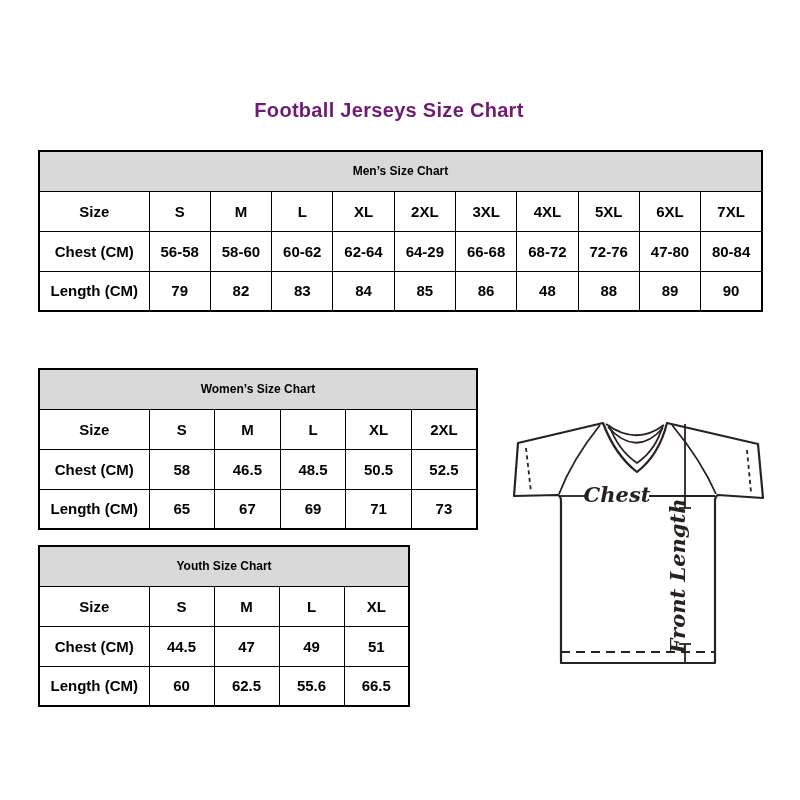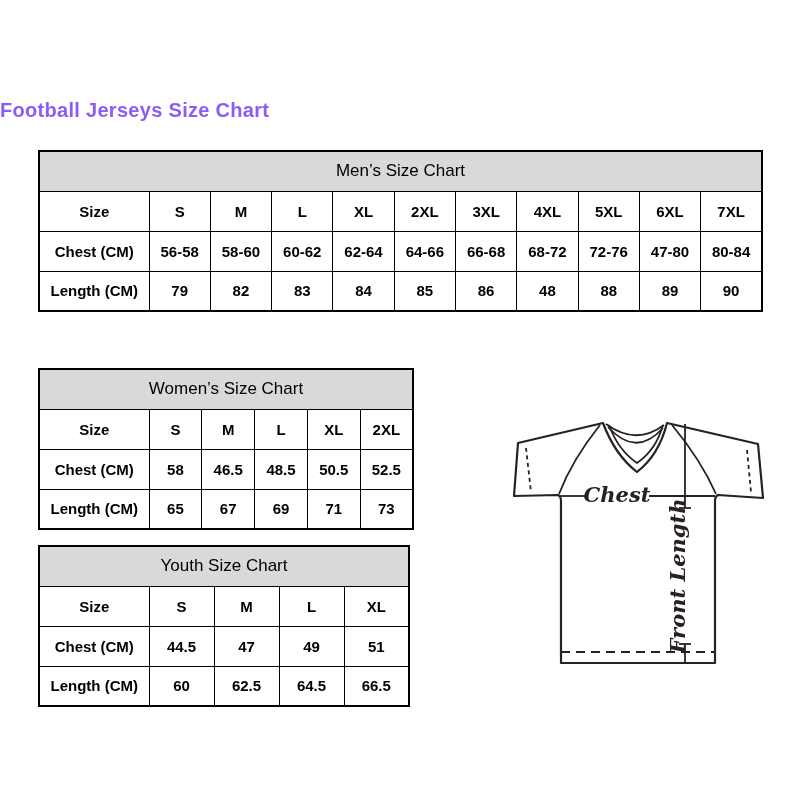--- a/index.html
+++ b/index.html
@@ -10,24 +10,25 @@
     background: #ffffff;
     font-family: "Liberation Sans", sans-serif;
     color: #000000;
     overflow: hidden;
   }
   .page-title {
     position: absolute;
     left: 0;
     top: 99px;
     width: 778px;
+    text-align: center;
     font-size: 20px;
     font-weight: bold;
     letter-spacing: 0.3px;
-    color: #8b5cf6;
+    color: #701a75;
   }
   table.size-table {
     position: absolute;
     border-collapse: collapse;
     table-layout: fixed;
     background: #ffffff;
     border: 2px solid #000000;
     font-family: "Liberation Sans", sans-serif;
   }
   table.size-table td {
@@ -37,25 +38,25 @@
     vertical-align: middle;
     font-size: 15px;
     font-weight: bold;
     color: #000000;
     overflow: hidden;
     white-space: nowrap;
   }
   table.size-table tr { height: 40px; }
   table.size-table tr.title-row td {
     background: #d9d9d9;
-    font-size: 17px;
-    font-weight: normal;
+    font-size: 12px;
+    font-weight: bold;
   }
   .tbl-mens   { left: 38px; top: 150px; width: 725px; }
-  .tbl-womens { left: 38px; top: 368px; width: 376px; border-radius: 17px; }
+  .tbl-womens { left: 38px; top: 368px; width: 440px; border-radius: 17px; }
   .tbl-youth  { left: 38px; top: 545px; width: 372px; }
   .jersey {
     position: absolute;
     left: 505px;
     top: 408px;
   }
   .jersey-label {
     font-family: "DejaVu Serif", "Liberation Serif", serif;
     font-style: italic;
     font-weight: bold;
@@ -100,21 +101,21 @@
           <td>5XL</td>
           <td>6XL</td>
           <td>7XL</td>
         </tr>
         <tr>
           <td>Chest (CM)</td>
           <td>56-58</td>
           <td>58-60</td>
           <td>60-62</td>
           <td>62-64</td>
-          <td>64-66</td>
+          <td>64-29</td>
           <td>66-68</td>
           <td>68-72</td>
           <td>72-76</td>
           <td>47-80</td>
           <td>80-84</td>
         </tr>
         <tr>
           <td>Length (CM)</td>
           <td>79</td>
           <td>82</td>
@@ -193,21 +194,21 @@
           <td>Chest (CM)</td>
           <td>44.5</td>
           <td>47</td>
           <td>49</td>
           <td>51</td>
         </tr>
         <tr>
           <td>Length (CM)</td>
           <td>60</td>
           <td>62.5</td>
-          <td>64.5</td>
+          <td>55.6</td>
           <td>66.5</td>
         </tr>
       </tbody>
     </table>
 
   <svg class="jersey" width="262" height="258" viewBox="0 0 262 258">
 
     <path d="M 98,15 L 13,35 L 9,88 L 53,87 C 55,88 56,90 56,93 L 56,255 L 210,255 L 210,93
              C 210,90 211,88 213,87 L 258,90 L 253,36 L 162,15
              Q 154,47 132,64 Q 110,47 98,15 Z" fill="#ffffff" stroke="#29211f" stroke-width="2.2" stroke-linejoin="round"></path>

